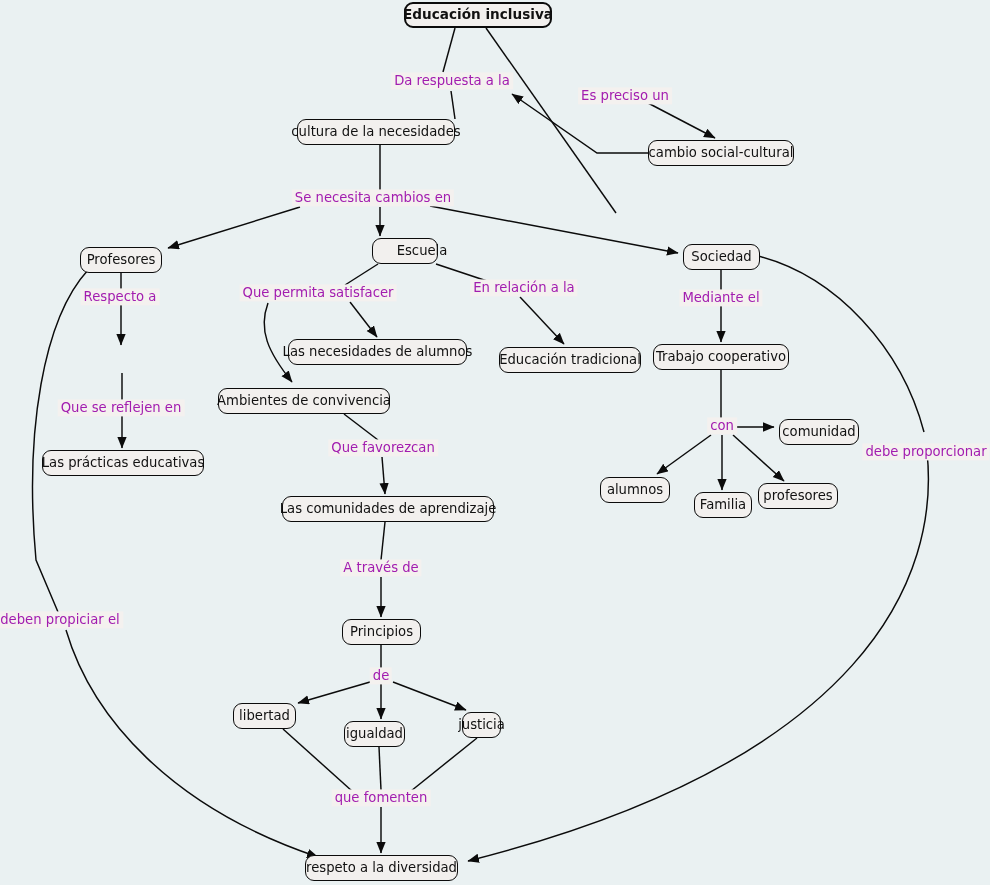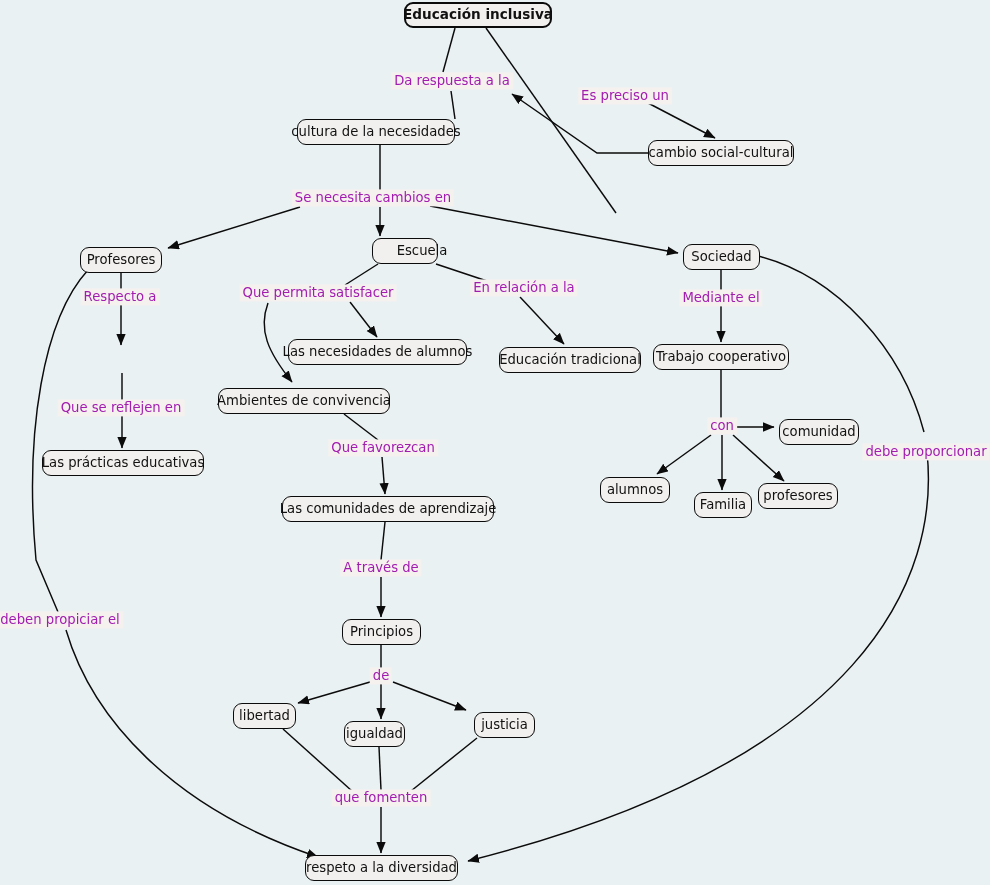--- a/index.html
+++ b/index.html
@@ -225,21 +225,21 @@
   </div>
 
   <div class="node" style="left:233px;top:703px;width:63px;height:26px;">
     <span>libertad</span>
   </div>
 
   <div class="node" style="left:344px;top:721px;width:61px;height:26px;">
     <span>igualdad</span>
   </div>
 
-  <div class="node" style="left:474px;top:712px;width:61px;height:26px;">
+  <div class="node" style="left:462px;top:712px;width:39px;height:26px;">
     <span>justicia</span>
   </div>
 
   <div class="node" style="left:305px;top:855px;width:153px;height:26px;">
     <span>respeto a la diversidad</span>
   </div>
 
   <div class="link-label" style="left:452px;top:81px;">Da respuesta a la</div>
   <div class="link-label" style="left:625px;top:96px;">Es preciso un</div>
   <div class="link-label" style="left:373px;top:198px;">Se necesita cambios en</div>

